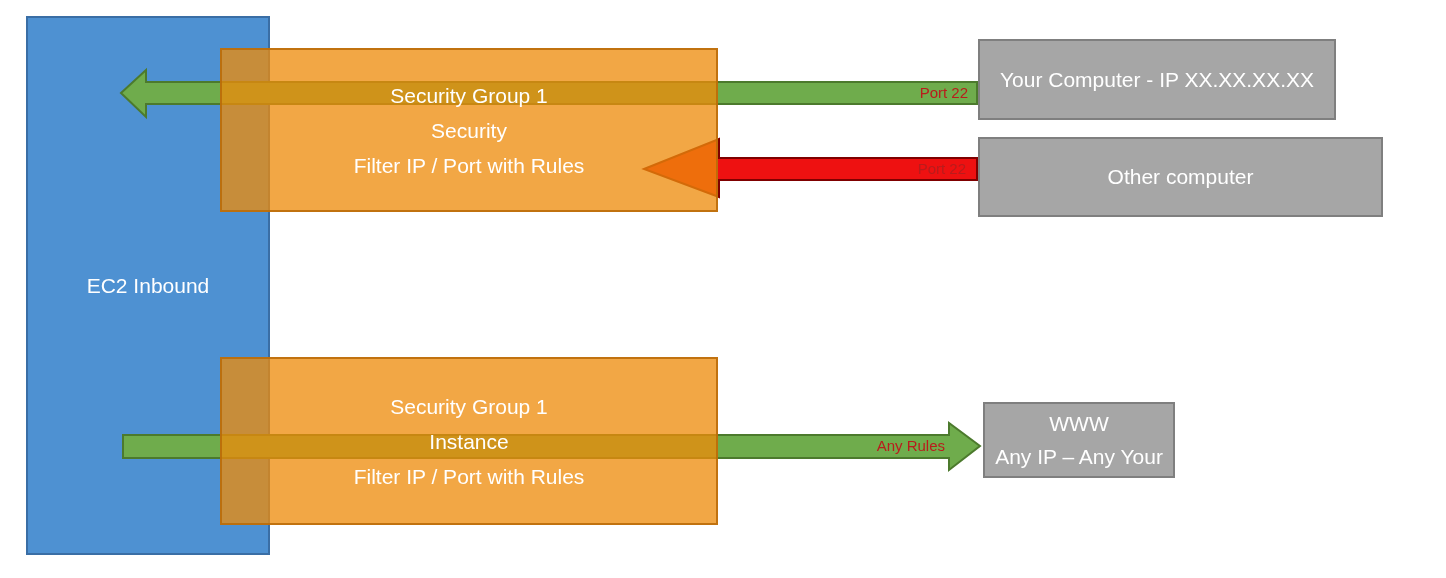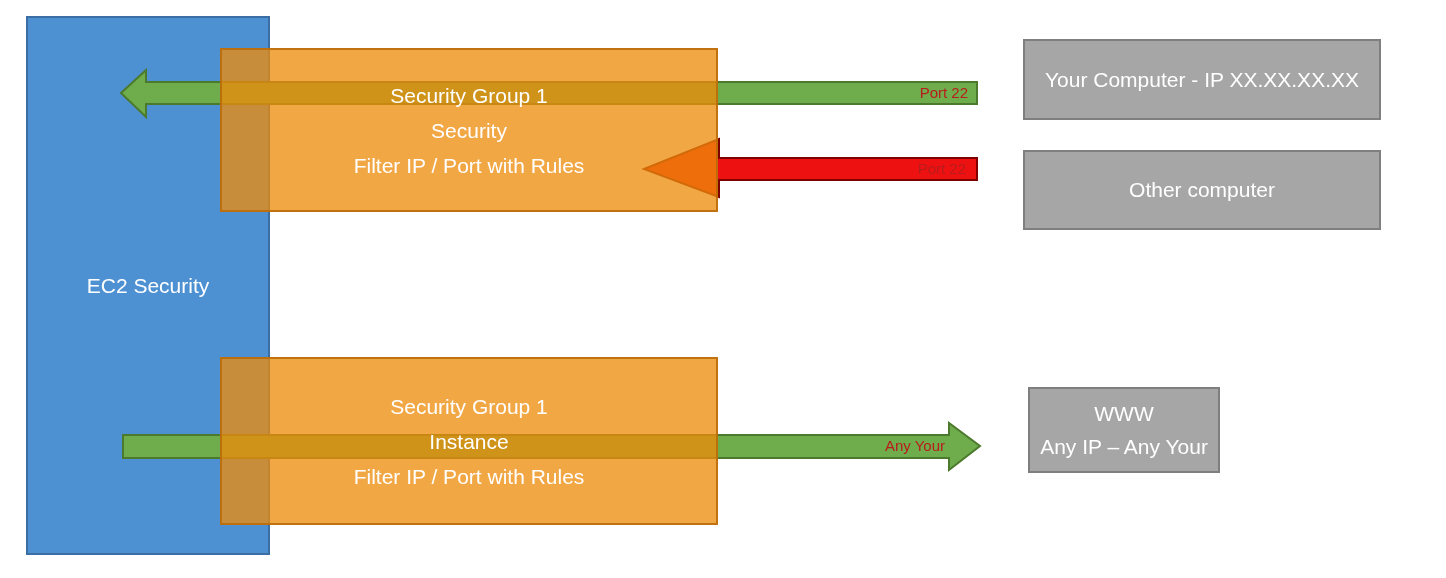--- a/index.html
+++ b/index.html
@@ -25,41 +25,41 @@
     z-index:3;display:flex;flex-direction:column;justify-content:center;align-items:center;
     color:#ffffff;font-size:21px;line-height:35px;text-align:center;
   }
   .sg-inbound{top:48px;height:164px;}
   .sg-outbound{top:357px;height:168px;}
   
   .gray-box{
     position:absolute;box-sizing:border-box;
     background:#A6A6A6;border:2px solid #7F7F7F;
     z-index:4;display:flex;flex-direction:column;justify-content:center;align-items:center;
-    color:#ffffff;font-size:21px;line-height:34px;text-align:center;margin-left:45px;
+    color:#ffffff;font-size:21px;line-height:34px;text-align:center;
   }
   .gray-your-computer{left:978px;top:39px;width:358px;height:81px;}
-  .gray-other-computer{left:978px;top:150px;width:358px;height:80px;}
-  .gray-www{left:983px;top:387px;width:192px;height:86px;line-height:33px;}
+  .gray-other-computer{left:978px;top:137px;width:405px;height:80px;}
+  .gray-www{left:983px;top:402px;width:192px;height:76px;line-height:33px;}
   
   .port-label{
     position:absolute;z-index:5;color:#b91c1c;font-size:15px;line-height:30px;
     text-align:right;white-space:nowrap;
   }
   .label-inbound-allowed{left:820px;top:78px;width:148px;}
   .label-inbound-blocked{left:820px;top:154px;width:146px;}
   .label-outbound{left:800px;top:431px;width:145px;}
 </style>
 </head>
 <body>
 
 <div class="canvas">
 
   <div class="ec2-box">
-    <div>EC2 Security</div>
+    <div>EC2 Inbound</div>
   </div>
 
   <svg class="arrows" width="1446" height="578" viewBox="0 0 1446 578">
     <polygon class="arrow-green" points="121,93 146,70 146,82 977,82 977,104 146,104 146,117" fill="#6FAC4C"></polygon>
     <polygon class="arrow-red" points="644,169 719,139 719,158 977,158 977,180 719,180 719,197" fill="#EE1111"></polygon>
     <polygon class="arrow-green" points="123,435 949,435 949,423 980,446 949,470 949,458 123,458" fill="#6FAC4C"></polygon>
   </svg>
 
   <div class="sg-box sg-inbound">
     <div>Security Group 1</div>
@@ -81,15 +81,15 @@
     <div>Other computer</div>
   </div>
 
   <div class="gray-box gray-www">
     <div>WWW</div>
     <div>Any IP – Any Your</div>
   </div>
 
   <div class="port-label label-inbound-allowed">Port 22</div>
   <div class="port-label label-inbound-blocked">Port 22</div>
-  <div class="port-label label-outbound">Any Your</div>
+  <div class="port-label label-outbound">Any Rules</div>
 
 </div>
 
 </body></html>

